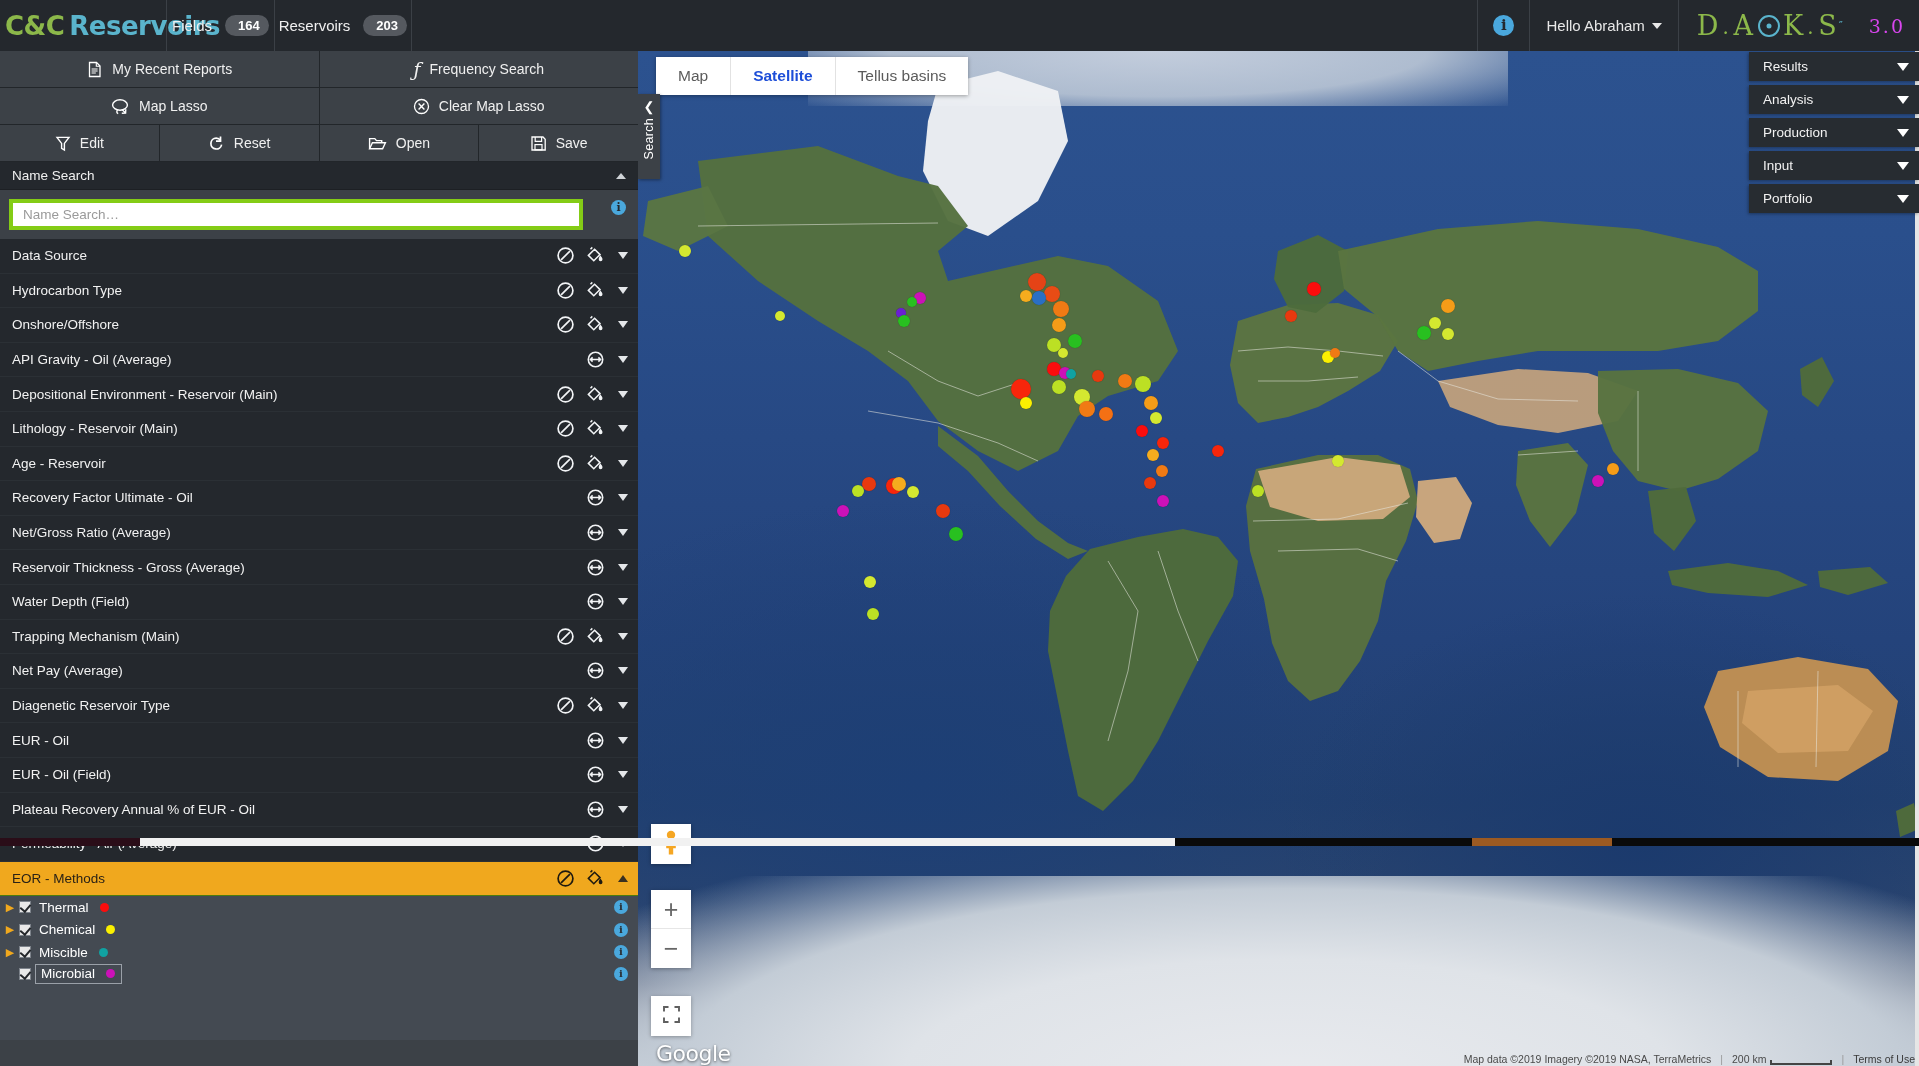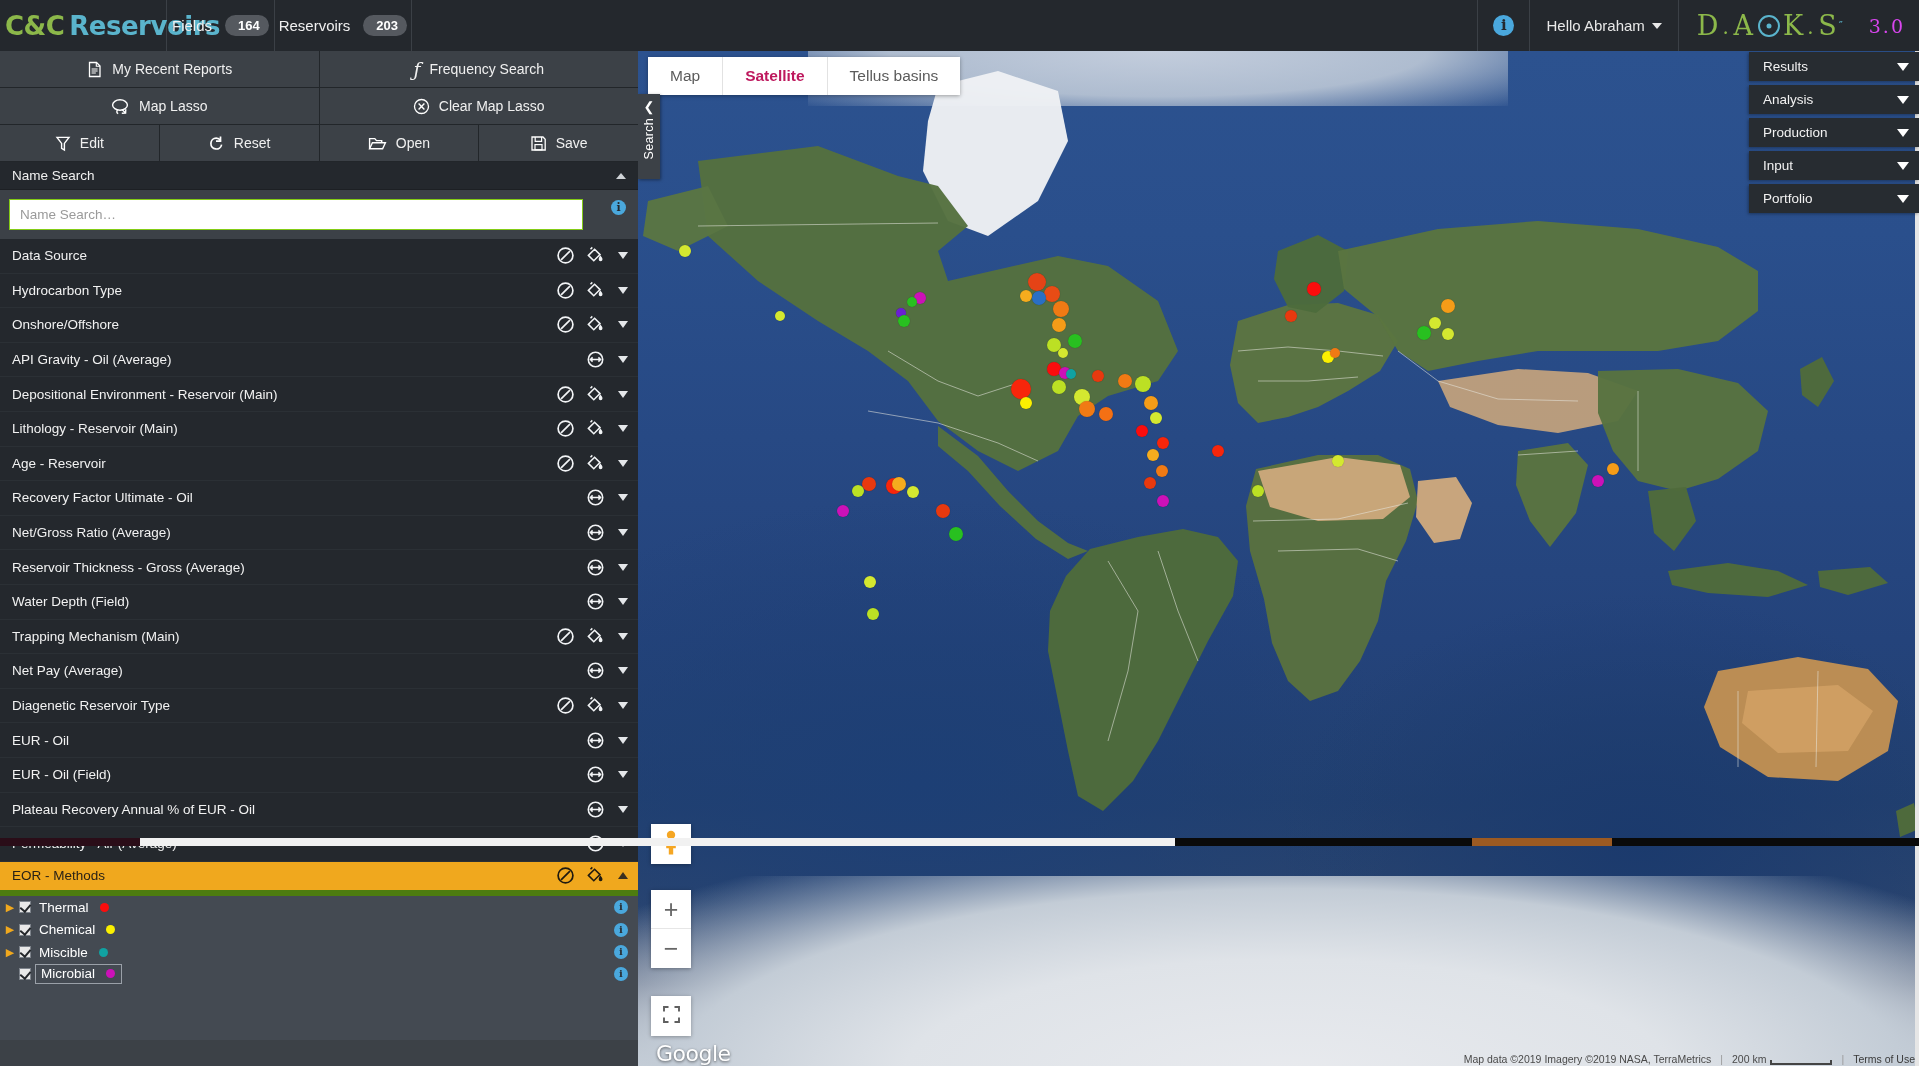--- a/index.html
+++ b/index.html
@@ -119,21 +119,21 @@
     border-left: 5px solid transparent; border-right: 5px solid transparent;
     border-bottom: 6px solid #cfd3d7;
   }
   #namesearch-wrap {
     height: 49px; background: #3c4147;
     display: flex; align-items: center; padding: 0 10px 0 9px;
     position: relative;
   }
   #namesearch-input {
     width: 574px; height: 31px;
-    background: #ffffff; border: 1px solid #84cc16;
+    background: #ffffff; border: 4px solid #84cc16;
     font-family: "Liberation Sans", sans-serif; font-size: 13.5px;
     color: #333; padding: 8px 10px; outline: none;
   }
   #namesearch-input::placeholder { color: #9a9a9a; }
   #namesearch-info {
     position: absolute; right: 12px; top: 10px;
     width: 15px; height: 15px; border-radius: 50%;
     background: #4aa8dd; color: #24282d;
     font-family: "DejaVu Serif", serif; font-weight: bold; font-size: 11px;
     line-height: 15px; text-align: center; cursor: pointer;
@@ -156,21 +156,21 @@
     border-top: 7px solid #e4e7ea; cursor: pointer;
   }
   .tri-up-sm {
     width: 0; height: 0; margin-left: 2px; margin-right: 2px;
     border-left: 5px solid transparent; border-right: 5px solid transparent;
     border-bottom: 7px solid #3a3020; cursor: pointer;
   }
 
   
   .frow.active {
-    background: #f0a81e; border-bottom: 6px solid #4d7c0f;
+    background: #f0a81e; border-bottom: 1px solid #4d7c0f;
   }
   .frow.active .fname { color: #2a2216; }
 
   
   #eor-children { background: #444a52; }
   .eorrow {
     height: 22.3px; display: flex; align-items: center;
     padding-left: 3px; padding-right: 10px;
     font-size: 13.5px; color: #ffffff;
   }
@@ -229,32 +229,32 @@
     background: radial-gradient(ellipse 62% 130% at 50% 100%, #e8eaee 0%, #dfe3e8 45%, #c3ccd6 72%, rgba(160,175,195,0) 100%);
   }
   #arcticice {
     position: absolute; left: 170px; top: 0px; width: 700px; height: 55px;
     background: radial-gradient(ellipse 70% 150% at 50% 0%, #e9ecf0 0%, #cfd7e0 55%, rgba(150,170,195,0) 100%);
     opacity: .8;
   }
 
   
   #maptabs {
-    position: absolute; left: 10px; top: 6px; height: 38px;
+    position: absolute; left: 18px; top: 6px; height: 38px;
     display: flex; background: #ffffff;
     box-shadow: 0 1px 4px rgba(0,0,0,.35);
     z-index: 25;
   }
   .mtab {
     display: flex; align-items: center; padding: 0 22px;
     font-size: 15.5px; color: #5b5b5b; cursor: pointer;
     border-right: 1px solid #e2e2e2; white-space: nowrap;
   }
   .mtab:last-child { border-right: none; }
-  .mtab.sel { color: #be185d; font-weight: bold; }
+  .mtab.sel { color: #1d4ed8; font-weight: bold; }
 
   
   #searchtab {
     position: absolute; left: 0px; top: 43px;
     width: 22px; height: 85px;
     background: #3c4147; color: #ffffff;
     display: flex; flex-direction: column; align-items: center;
     padding-top: 6px; cursor: pointer; z-index: 26;
     box-shadow: 1px 1px 3px rgba(0,0,0,.4);
   }

